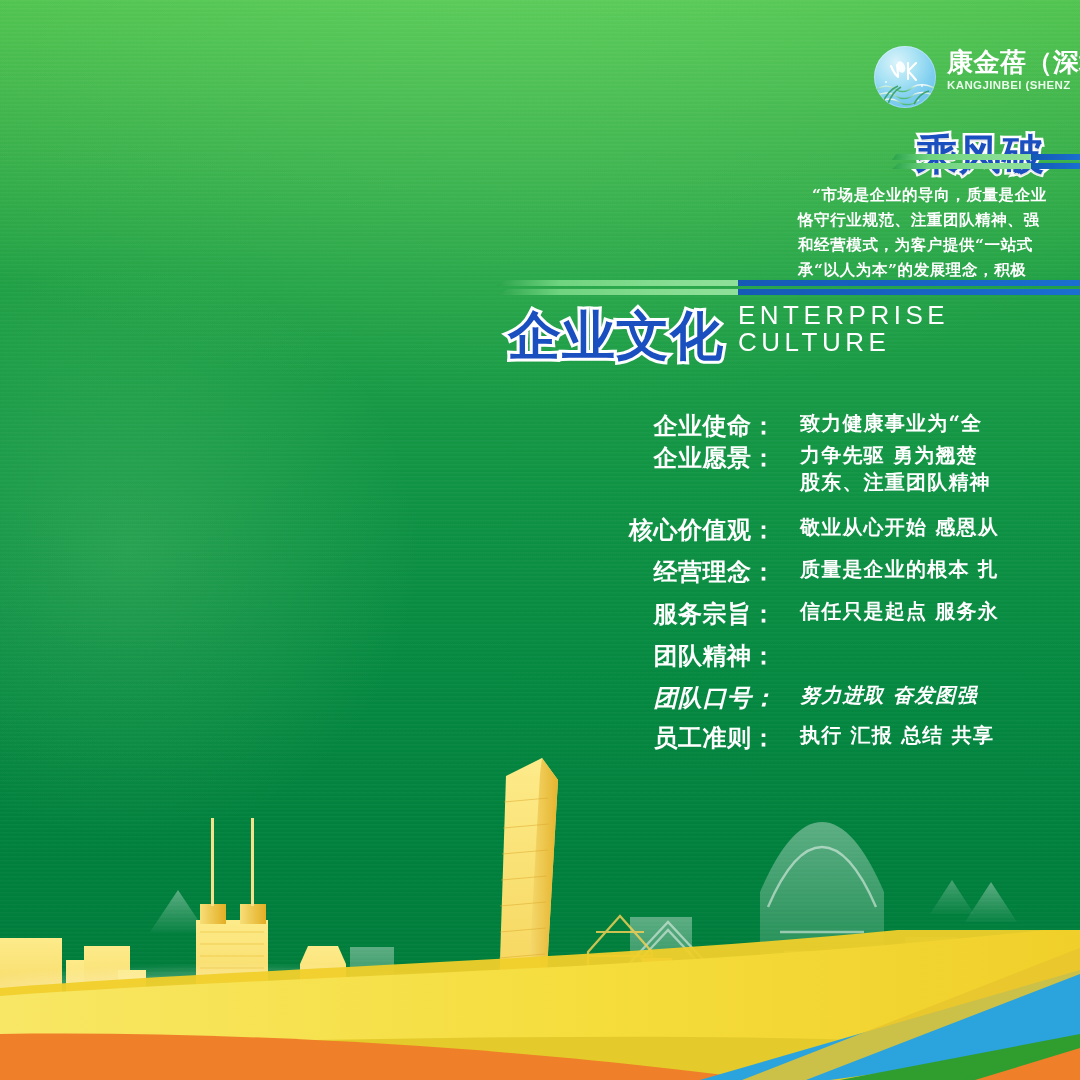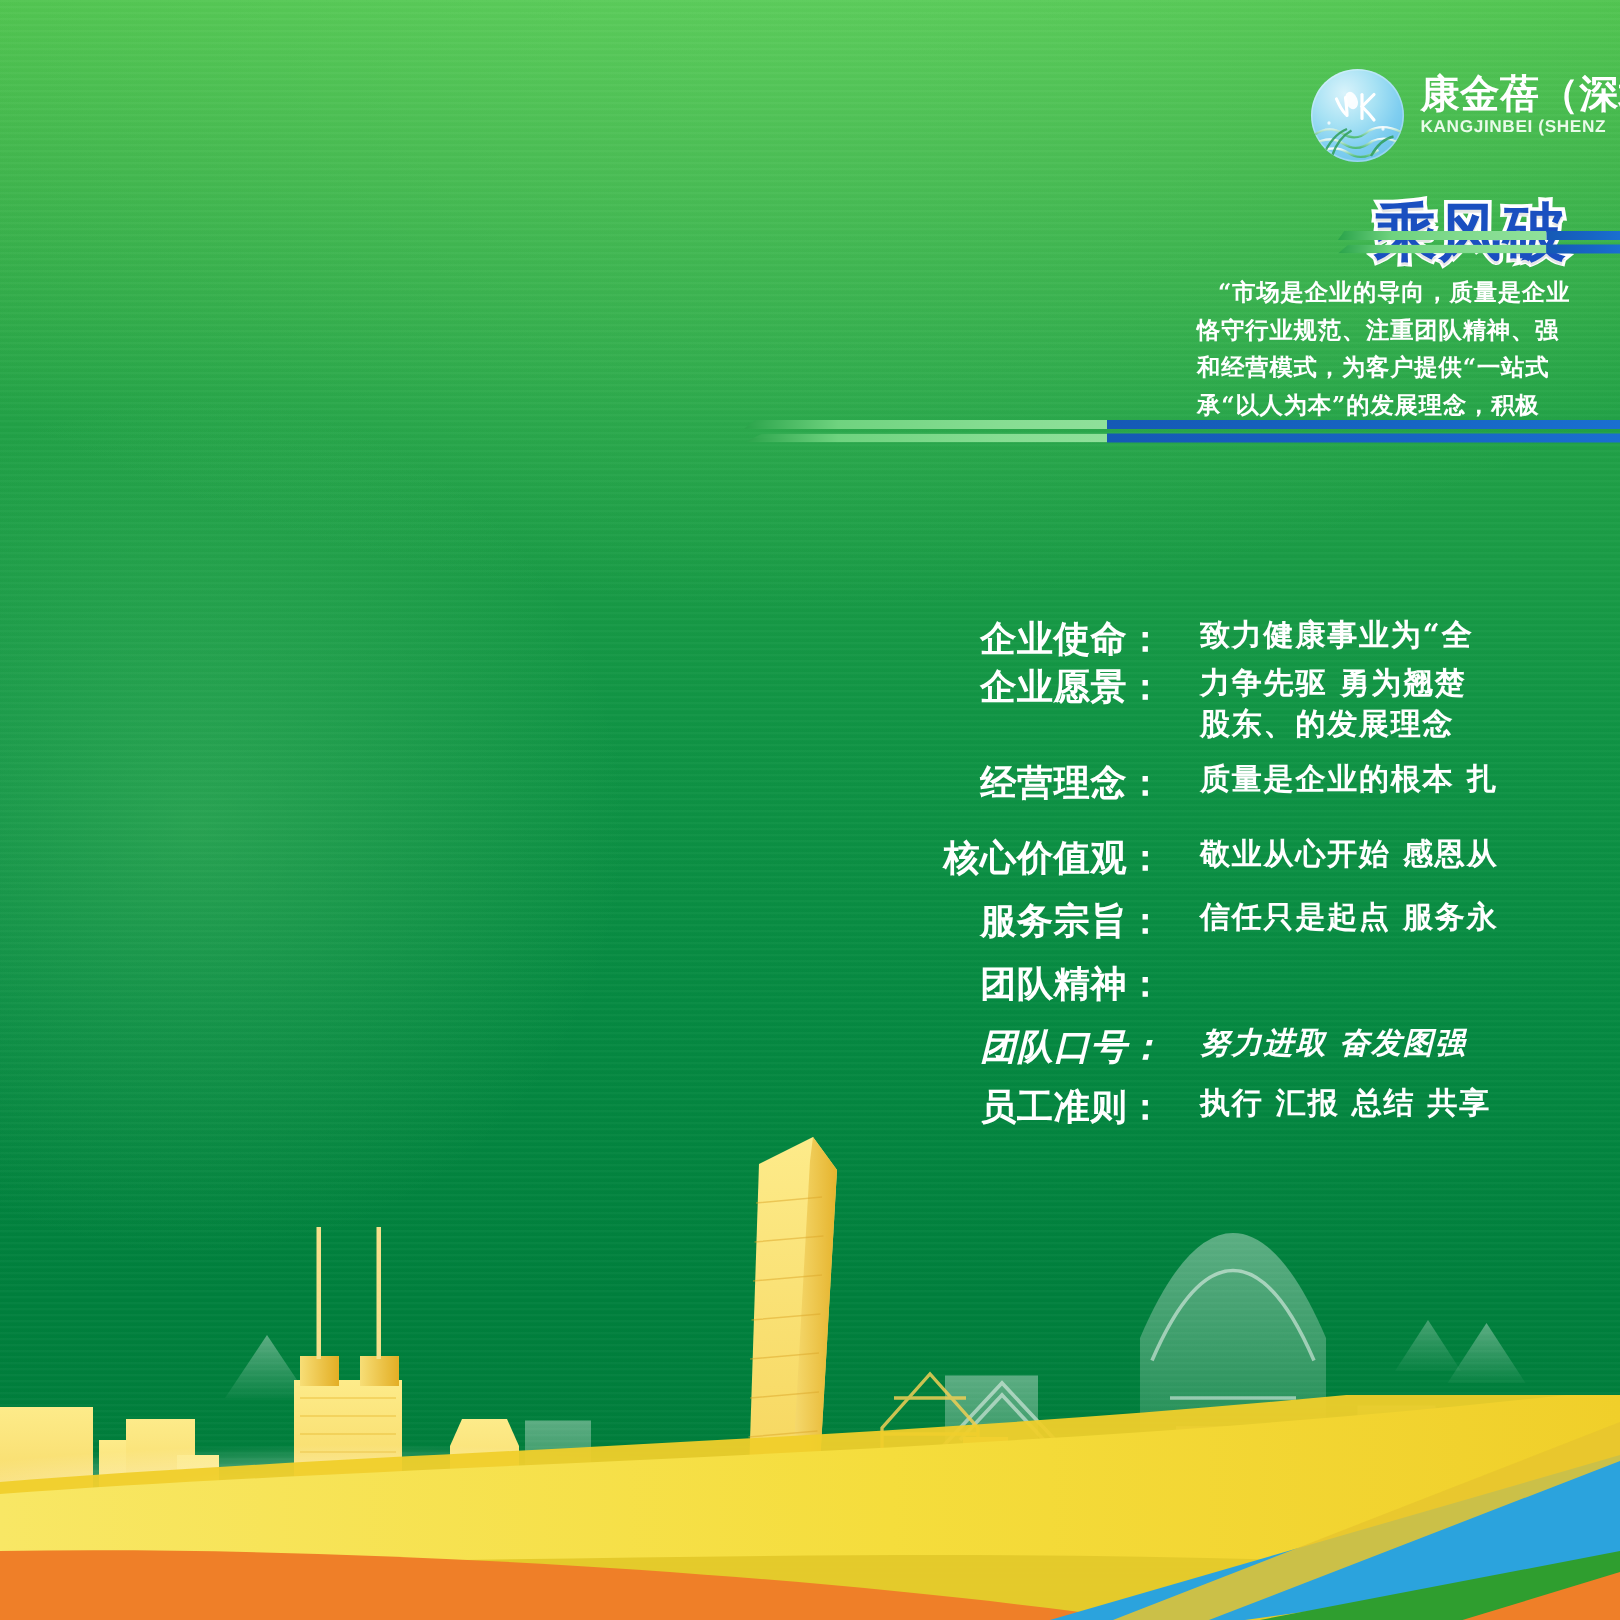--- a/index.html
+++ b/index.html
@@ -242,37 +242,44 @@
     <div class="r r1">
         <div class="g"></div>
         <div class="b"></div>
       </div>
     <div class="r r2">
         <div class="g"></div>
         <div class="b"></div>
       </div>
   </div>
 
+  <div class="sec-title">
+    <div class="sec-cn">企业文化</div>
+    <div class="sec-en">
+      <span>ENTERPRISE</span>
+      <span>CULTURE</span>
+    </div>
+  </div>
 
   <div class="values" id="values-list">
       <div class="row">
         <div class="lbl">企业使命：</div>
         <div class="val"><span>致力健康事业为“全</span></div>
       </div>
       <div class="row">
         <div class="lbl">企业愿景：</div>
-        <div class="val"><span>力争先驱 勇为翘楚</span><span class="cont">股东、的发展理念</span></div>
+        <div class="val"><span>力争先驱 勇为翘楚</span><span class="cont">股东、注重团队精神</span></div>
+      </div>
+      <div class="row" style="margin-top: 18px;">
+        <div class="lbl">核心价值观：</div>
+        <div class="val"><span>敬业从心开始 感恩从</span></div>
       </div>
       <div class="row" style="margin-top: 10px;">
         <div class="lbl">经营理念：</div>
         <div class="val"><span>质量是企业的根本 扎</span></div>
-      </div>
-      <div class="row" style="margin-top: 18px;">
-        <div class="lbl">核心价值观：</div>
-        <div class="val"><span>敬业从心开始 感恩从</span></div>
       </div>
       <div class="row" style="margin-top: 10px;">
         <div class="lbl">服务宗旨：</div>
         <div class="val"><span>信任只是起点 服务永</span></div>
       </div>
       <div class="row" style="margin-top: 10px;">
         <div class="lbl">团队精神：</div>
       </div>
       <div class="row" style="margin-top: 10px; font-style: italic;">
         <div class="lbl">团队口号：</div>

